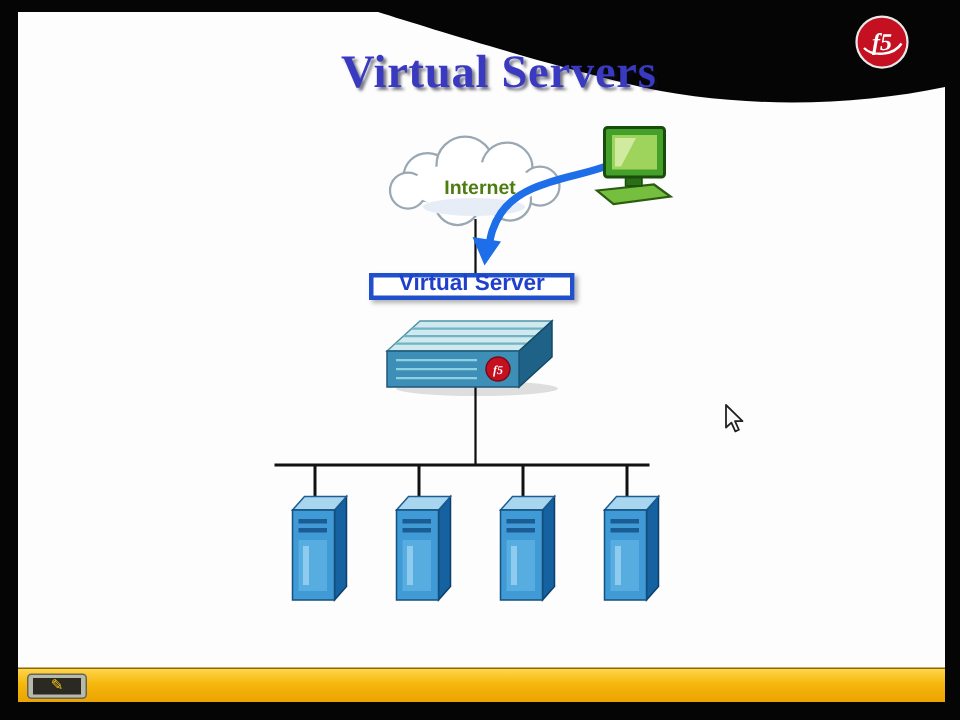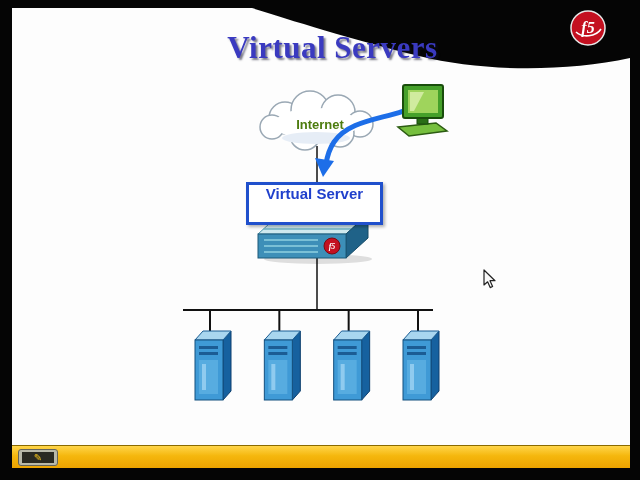--- a/index.html
+++ b/index.html
@@ -38,25 +38,25 @@
   }
 
   .internet-label {
     position: absolute; left: 270px; top: 117px; width: 100px;
     text-align: center; font-size: 13px; font-weight: bold; color: #4d7c0f;
     z-index: 6;
   }
 
   .vs-box {
     position: absolute; left: 246px; top: 182px;
-    width: 137px; height: 43px;
+    width: 137px; height: 18px;
     background: #ffffff;
     border: 3px solid #2050cc;
     box-shadow: 2px 2px 3px rgba(0,0,0,.3);
-    display: flex; align-items: flex-start; justify-content: center;
+    display: flex; align-items: flex-end; justify-content: center;
     font-weight: bold; font-size: 15px; color: #2040cc;
     z-index: 6;
   }
 
   .bottom-bar {
     position: absolute; left: 12px; top: 445px; width: 618px; height: 23px;
     background: linear-gradient(180deg, #ffd54a 0%, #f5b70d 45%, #eca300 100%);
     border-top: 1px solid #8a6a00;
     z-index: 7;
   }

